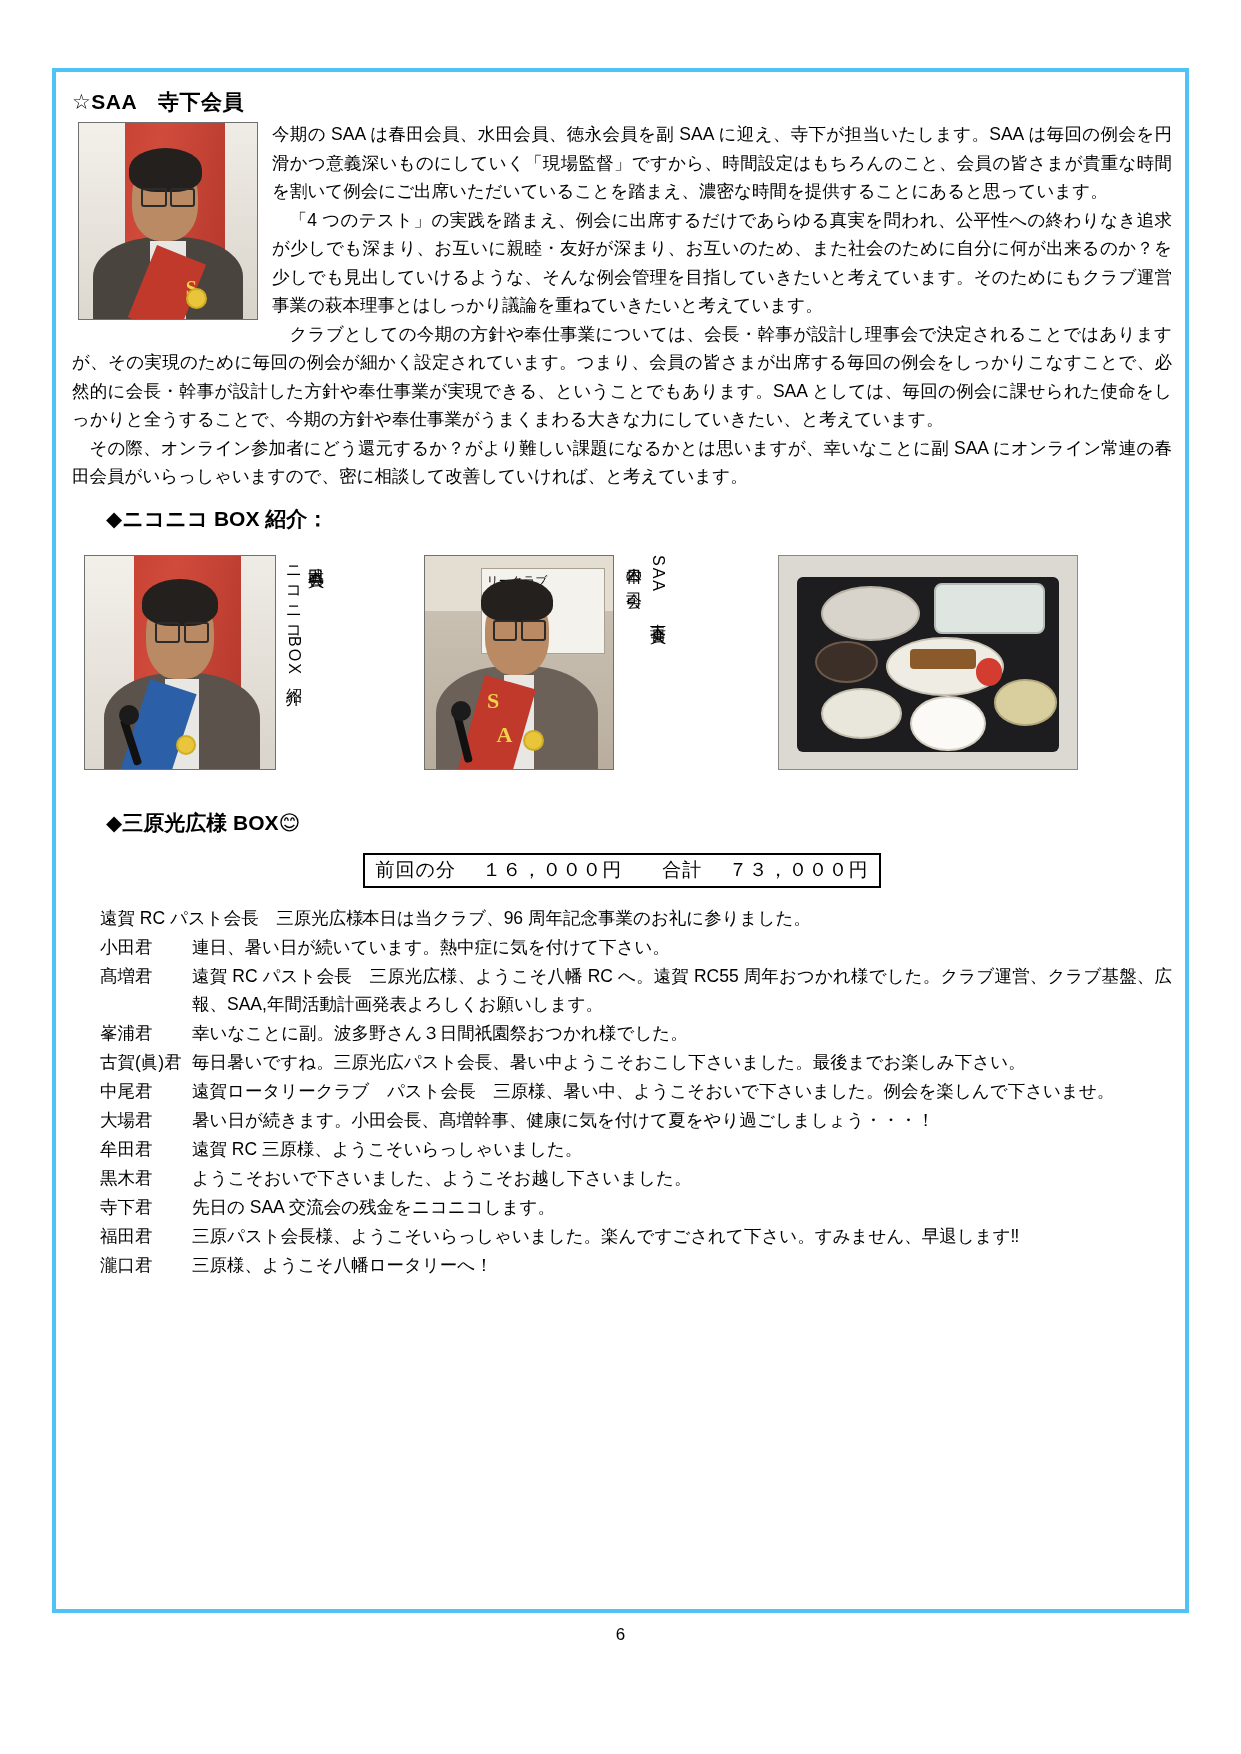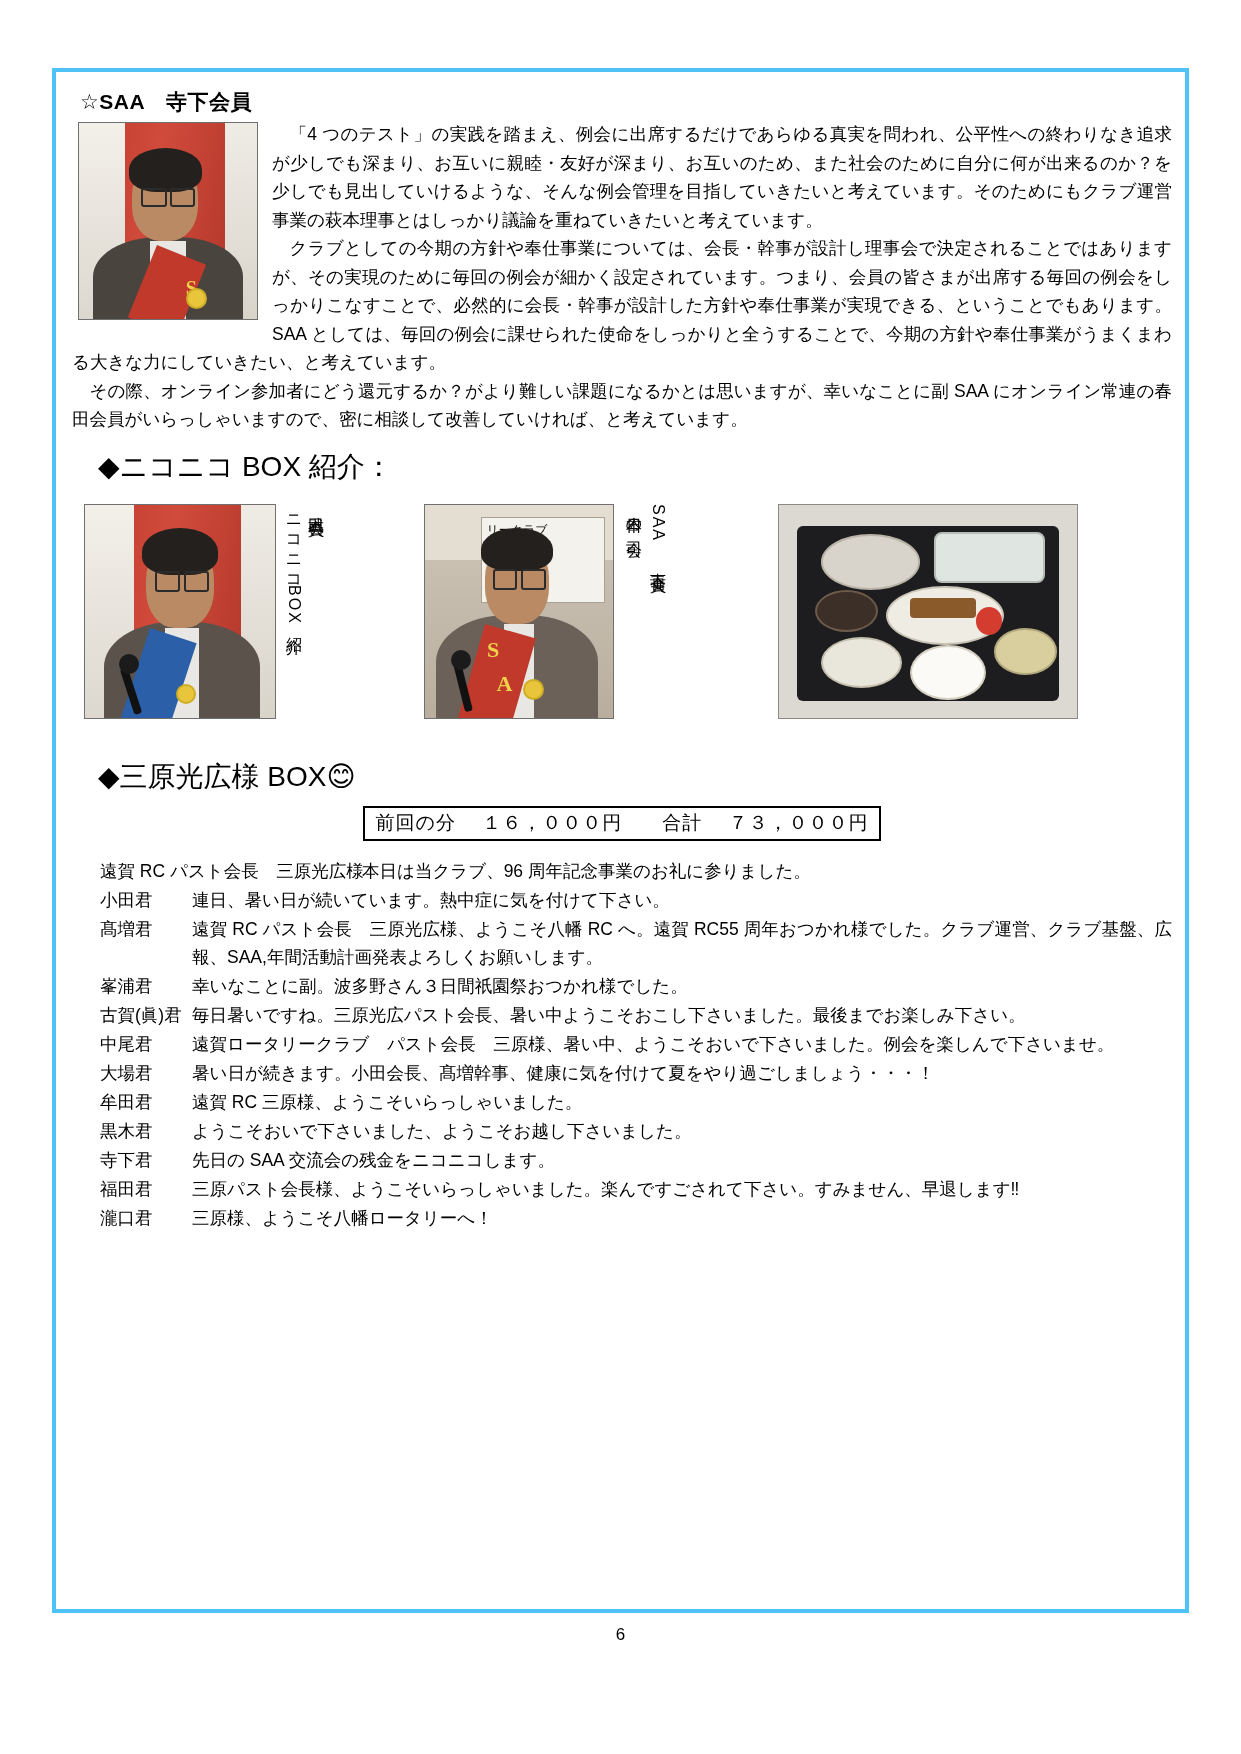--- a/index.html
+++ b/index.html
@@ -35,27 +35,27 @@
   }
 
   
   .section-head {
     font-size: 21px;
     font-weight: bold;
     letter-spacing: 0.5px;
     margin: 0 0 4px 0;
   }
   .head-saa {
-    margin-left: 8px;
+    margin-left: 0px;
     font-size: 21px;
   }
   .head-diamond {
-    font-size: 28px;
-    font-weight: normal;
-    margin: 8px;
+    font-size: 21px;
+    font-weight: bold;
+    margin: 16px;
     padding-left: 18px;
   }
 
   
   .article {
     font-size: 17.5px;
     line-height: 1.63;
     text-align: justify;
     text-justify: inter-ideograph;
   }
@@ -261,20 +261,21 @@
         <div class="shirt" style="left:40%;top:60%;width:20%;height:40%;"></div>
         <div class="sash" style="left:44%;top:62%;width:30%;height:40%;transform:rotate(22deg);transform-origin:top left;"></div>
         <div class="sash-letter" style="left:60%;top:76%;font-size:20px;">S</div>
         <div class="badge" style="left:60%;top:84%;width:17px;height:17px;"></div>
         <div class="head" style="left:30%;top:18%;width:37%;height:42%;"></div>
         <div class="hair" style="left:28%;top:13%;width:41%;height:22%;"></div>
         <div class="glasses" style="left:35%;top:33%;width:12%;height:8%;"></div>
         <div class="glasses" style="left:51%;top:33%;width:12%;height:8%;"></div>
       </div>
 
+      <p>今期の SAA は春田会員、水田会員、徳永会員を副 SAA に迎え、寺下が担当いたします。SAA は毎回の例会を円滑かつ意義深いものにしていく「現場監督」ですから、時間設定はもちろんのこと、会員の皆さまが貴重な時間を割いて例会にご出席いただいていることを踏まえ、濃密な時間を提供することにあると思っています。</p>
       <p class="indent">「4 つのテスト」の実践を踏まえ、例会に出席するだけであらゆる真実を問われ、公平性への終わりなき追求が少しでも深まり、お互いに親睦・友好が深まり、お互いのため、また社会のために自分に何が出来るのか？を少しでも見出していけるような、そんな例会管理を目指していきたいと考えています。そのためにもクラブ運営事業の萩本理事とはしっかり議論を重ねていきたいと考えています。</p>
       <p class="indent">クラブとしての今期の方針や奉仕事業については、会長・幹事が設計し理事会で決定されることではありますが、その実現のために毎回の例会が細かく設定されています。つまり、会員の皆さまが出席する毎回の例会をしっかりこなすことで、必然的に会長・幹事が設計した方針や奉仕事業が実現できる、ということでもあります。SAA としては、毎回の例会に課せられた使命をしっかりと全うすることで、今期の方針や奉仕事業がうまくまわる大きな力にしていきたい、と考えています。</p>
       <p class="indent">その際、オンライン参加者にどう還元するか？がより難しい課題になるかとは思いますが、幸いなことに副 SAA にオンライン常連の春田会員がいらっしゃいますので、密に相談して改善していければ、と考えています。</p>
       <div style="clear:both;"></div>
     </div>
 
     <div class="head-diamond" style="margin-top:14px;">◆ニコニコ BOX 紹介：</div>
 
     <div class="intro-row">
 

